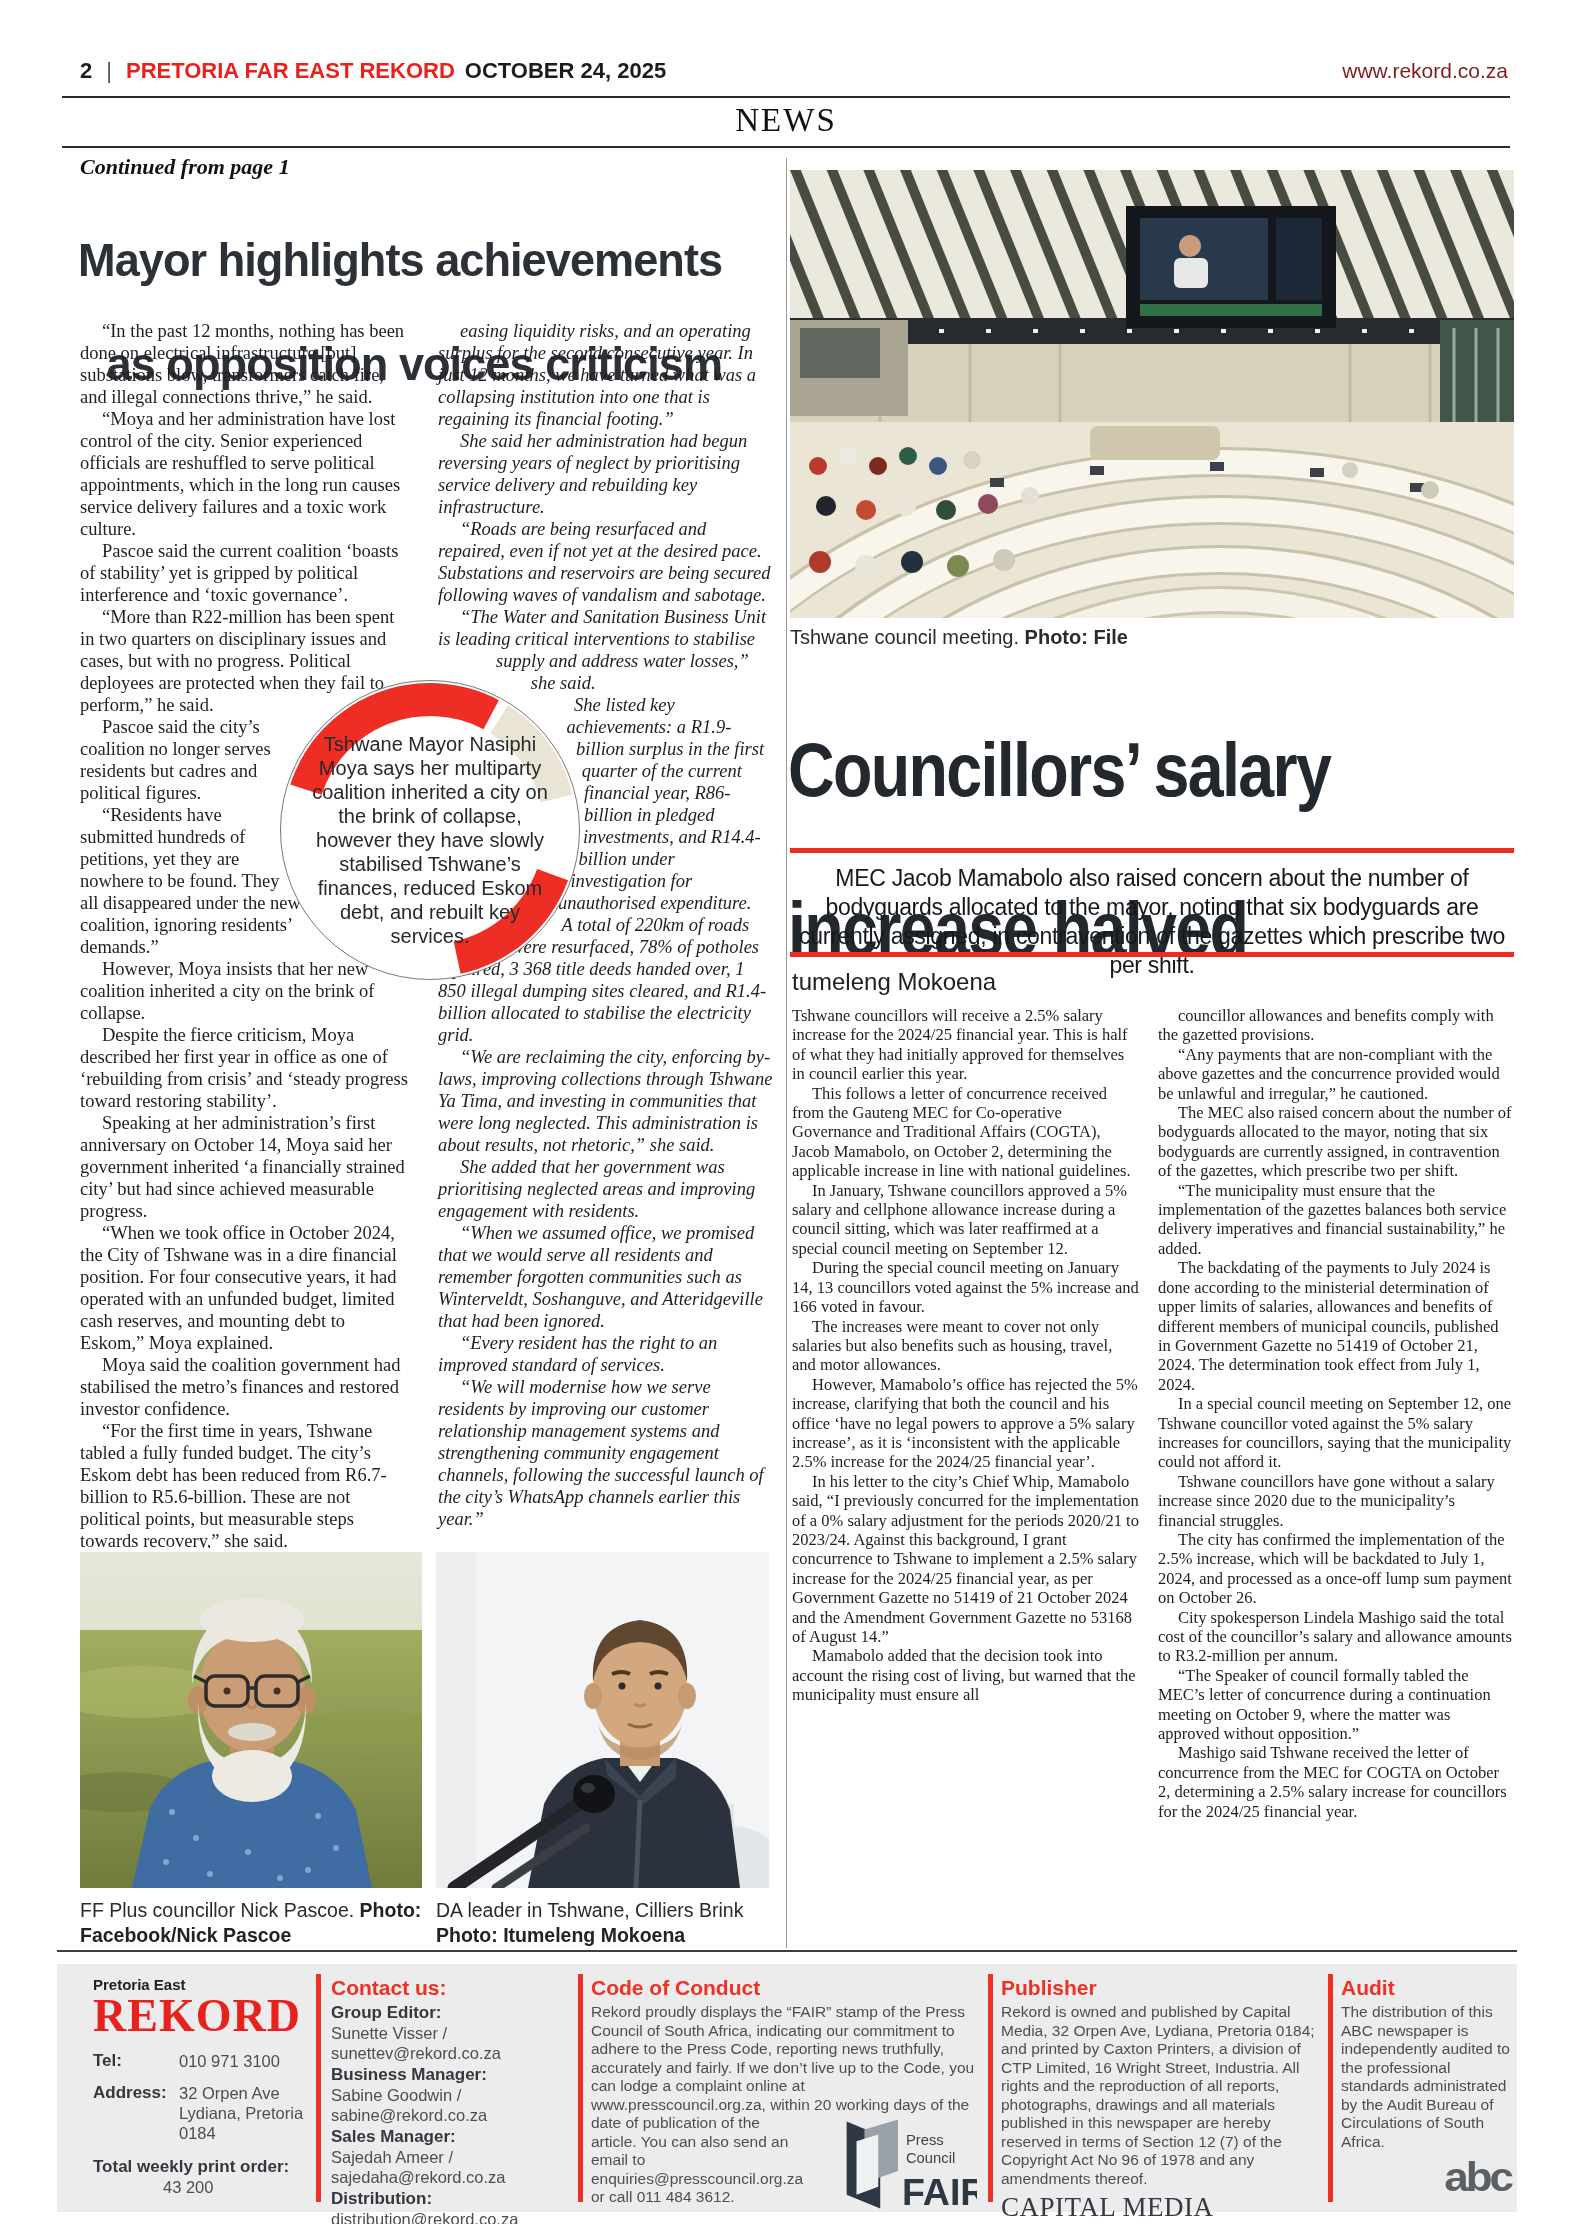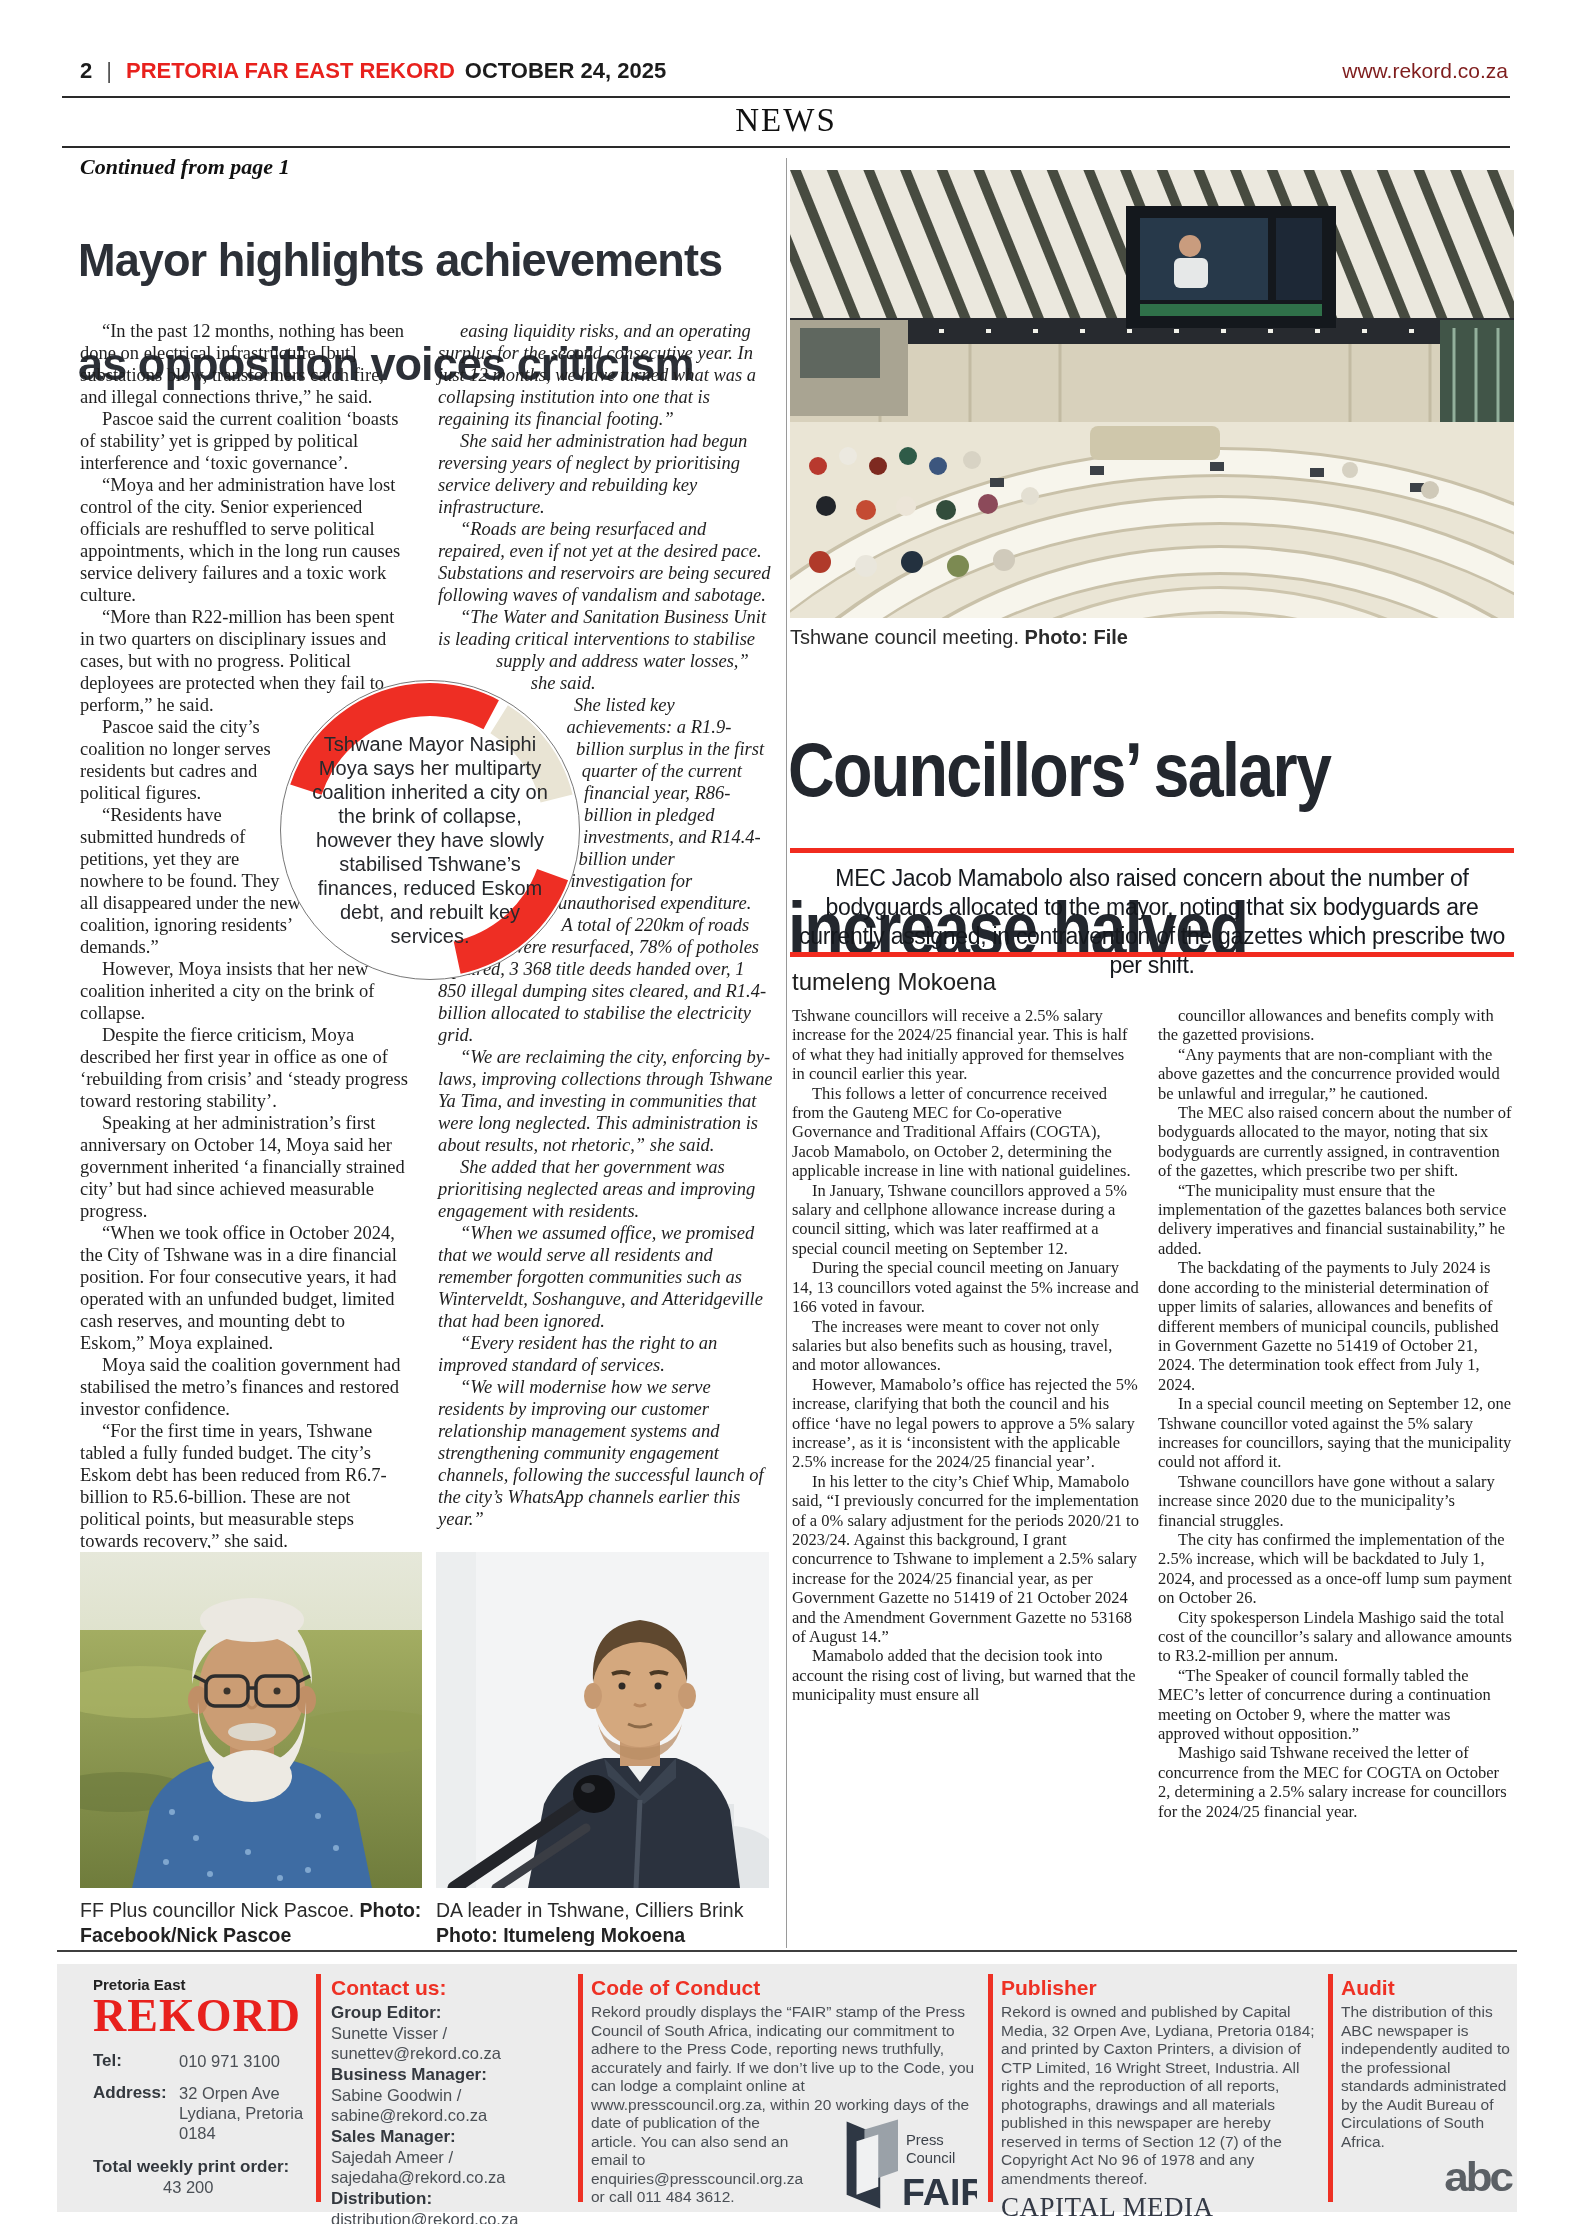--- a/index.html
+++ b/index.html
@@ -14,21 +14,21 @@
   .hdr .site{margin-left:auto;font-weight:normal;font-size:21px;color:#7f1d1d;text-align:right;}
   .rule1{position:absolute;left:62px;right:62px;top:96px;border-top:2px solid #2a2a2a;}
   .news{position:absolute;left:0;right:0;top:102px;text-align:center;
         font-family:"Liberation Serif",serif;font-size:33px;letter-spacing:2px;color:#111;}
   .rule2{position:absolute;left:62px;right:62px;top:146px;border-top:2px solid #2a2a2a;}
   .vdiv{position:absolute;left:786px;top:158px;width:1px;height:1790px;background:#9a9a9a;}
   
   .continued{position:absolute;left:80px;top:154px;font-family:"Liberation Serif",serif;
              font-style:italic;font-weight:bold;font-size:22px;color:#111;}
   .lhead{position:absolute;left:78px;top:184px;font-weight:bold;font-size:47px;line-height:57px;
-         letter-spacing:-1px;color:#2c3037;}
+         letter-spacing:-1px;color:#2c3037;text-align:right;}
   .ln{display:block;transform:scaleX(.96);transform-origin:0 50%;white-space:nowrap;}
   .lcols{position:absolute;left:80px;top:320px;width:694px;height:1228px;overflow:hidden;
          font-family:"Liberation Serif",serif;font-size:18.5px;line-height:22px;color:#1f1f1f;}
   .lcol1{position:absolute;left:0;top:0;width:330px;height:1228px;}
   .lcol2{position:absolute;left:358px;top:0;width:336px;height:1228px;font-style:italic;}
   .para{margin:0;text-indent:22px;}
   .spacer-r{float:right;width:150px;height:242px;
             shape-outside:ellipse(152px 150px at 172px 92px);}
   .spacer-l{float:left;width:150px;height:352px;
             shape-outside:ellipse(152px 150px at -6px 202px);}
@@ -114,22 +114,22 @@
   <div class="continued">Continued from page 1</div>
   <div class="lhead">
       <p class="ln">Mayor highlights achievements</p>
       <p class="ln">as opposition voices criticism</p>
     </div>
 
   <div class="lcols">
     <div class="lcol1">
       <div>
           <p class="para">“In the past 12 months, nothing has been done on electrical infrastructure [but] substations blow, transformers catch fire, and illegal connections thrive,” he said.</p>
+          <p class="para">“Moya and her administration have lost control of the city. Senior experienced officials are reshuffled to serve political appointments, which in the long run causes service delivery failures and a toxic work culture.</p>
           <p class="para">Pascoe said the current coalition ‘boasts of stability’ yet is gripped by political interference and ‘toxic governance’.</p>
-          <p class="para">“Moya and her administration have lost control of the city. Senior experienced officials are reshuffled to serve political appointments, which in the long run causes service delivery failures and a toxic work culture.</p>
           <p class="para">“More than R22-million has been spent in two quarters on disciplinary issues and cases, but with no progress. Political deployees are protected when they fail to perform,” he said.</p>
         </div>
       <div class="spacer-r"></div>
       <div>
           <p class="para">Pascoe said the city’s coalition no longer serves residents but cadres and political figures.</p>
           <p class="para">“Residents have submitted hundreds of petitions, yet they are nowhere to be found. They all disappeared under the new coalition, ignoring residents’ demands.”</p>
           <p class="para">However, Moya insists that her new coalition inherited a city on the brink of collapse.</p>
           <p class="para">Despite the fierce criticism, Moya described her first year in office as one of ‘rebuilding from crisis’ and ‘steady progress toward restoring stability’.</p>
           <p class="para">Speaking at her administration’s first anniversary on October 14, Moya said her government inherited ‘a financially strained city’ but had since achieved measurable progress.</p>
           <p class="para">“When we took office in October 2024, the City of Tshwane was in a dire financial position. For four consecutive years, it had operated with an unfunded budget, limited cash reserves, and mounting debt to Eskom,” Moya explained.</p>

